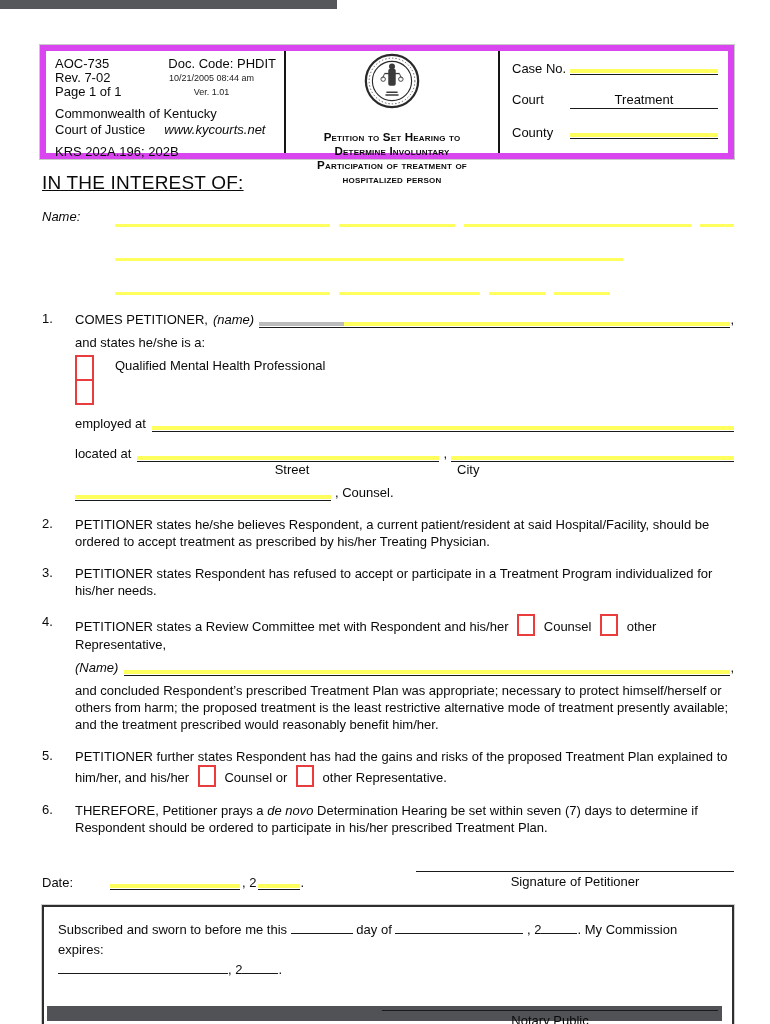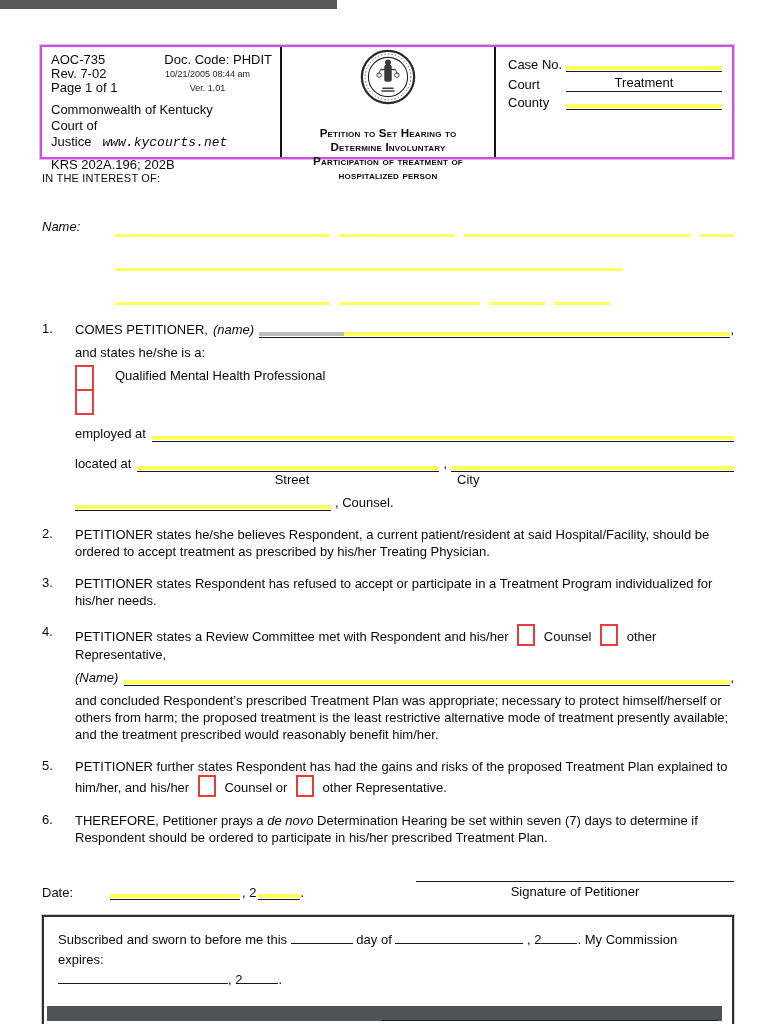--- a/index.html
+++ b/index.html
@@ -6,50 +6,50 @@
   body{
     width:770px;height:1024px;position:relative;background:#ffffff;
     font-family:"Liberation Sans","DejaVu Sans",sans-serif;
     color:#0a0a0a;font-size:13px;overflow:hidden;
   }
   
   .scan-bar-top{position:absolute;left:0;top:0;width:337px;height:9px;background:#56575a;}
   .scan-bar-bottom{position:absolute;left:47px;top:1006px;width:675px;height:15px;background:#515256;}
 
   
-  .hdr{position:absolute;left:40px;top:45px;width:694px;height:114px;border:2px solid #d946ef;
+  .hdr{position:absolute;left:40px;top:45px;width:694px;height:114px;border:6px solid #d946ef;
        box-shadow:0 0 0 1px #c9c9c9;display:flex;box-sizing:border-box;background:#fff;}
   .hdr-left{width:240px;border-right:2px solid #151515;box-sizing:border-box;padding:5px 8px 3px 9px;}
   .hdr-mid{width:214px;border-right:2px solid #151515;box-sizing:border-box;text-align:center;padding:2px 3px 0;}
   .hdr-right{flex:1;box-sizing:border-box;padding:10px 10px 0 12px;}
   .hl-row{display:flex;justify-content:space-between;line-height:15px;}
   .hl-grid{display:flex;line-height:14px;}
   .hl-grid .lcol{width:92px;}
   .hl-grid .rcol{flex:1;text-align:center;font-size:9px;color:#222;}
   .hdr-left .grp2{margin-top:7px;line-height:16px;}
-  .url{font-style:italic;margin-left:11px;font-family:Liberation Mono, monospace;}
+  .url{font-style:italic;margin-left:19px;}
   .krs{margin-top:6px;}
   .seal{width:56px;height:56px;display:inline-block;}
   .title{font-weight:bold;font-size:11.6px;line-height:14px;font-variant:small-caps;letter-spacing:.2px;margin-top:18px;}
-  .hr-row{display:flex;align-items:flex-end;margin-bottom:3px;}
+  .hr-row{display:flex;margin-bottom:16px;}
   .hr-row .lbl{width:58px;line-height:15px;}
   .hr-row .fl{flex:1;}
 
   
   .fl{display:inline-block;border-bottom:1.6px solid #1a1a1a;height:14px;box-sizing:border-box;vertical-align:baseline;}
   .yl{background:linear-gradient(#ffff5e,#ffff5e) 0 calc(100% - 1px)/100% 4px no-repeat;}
   .yo{display:inline-block;border-bottom:3px solid #ffff5e;height:12px;vertical-align:baseline;}
   .bl{display:inline-block;border-bottom:1.6px solid #1a1a1a;height:13px;vertical-align:baseline;}
   .ctr-line{text-align:center;line-height:15px;height:17px;}
 
   
   .bodywrap{position:absolute;left:42px;top:172px;width:692px;}
-  .interest-h{font-size:11px;letter-spacing:.2px;}
+  .interest-h{font-size:19px;letter-spacing:.2px;text-decoration:underline;}
   .frow{display:flex;align-items:flex-end;}
-  .frow .flabel{width:73px;font-style:italic;line-height:21px;margin-top:20px;}
+  .frow .flabel{width:73px;font-style:italic;line-height:21px;}
   .gap{width:9px;flex:none;}
   .ind{margin-left:73px;}
   .name-row{margin-top:12px;}
   .addr2,.addr3{margin-top:19px;}
 
   .item{display:flex;margin-top:15px;}
   .item .n{width:33px;flex:none;}
   .item .itext{flex:1;line-height:17px;}
   .p15{margin-top:15px;}
 

